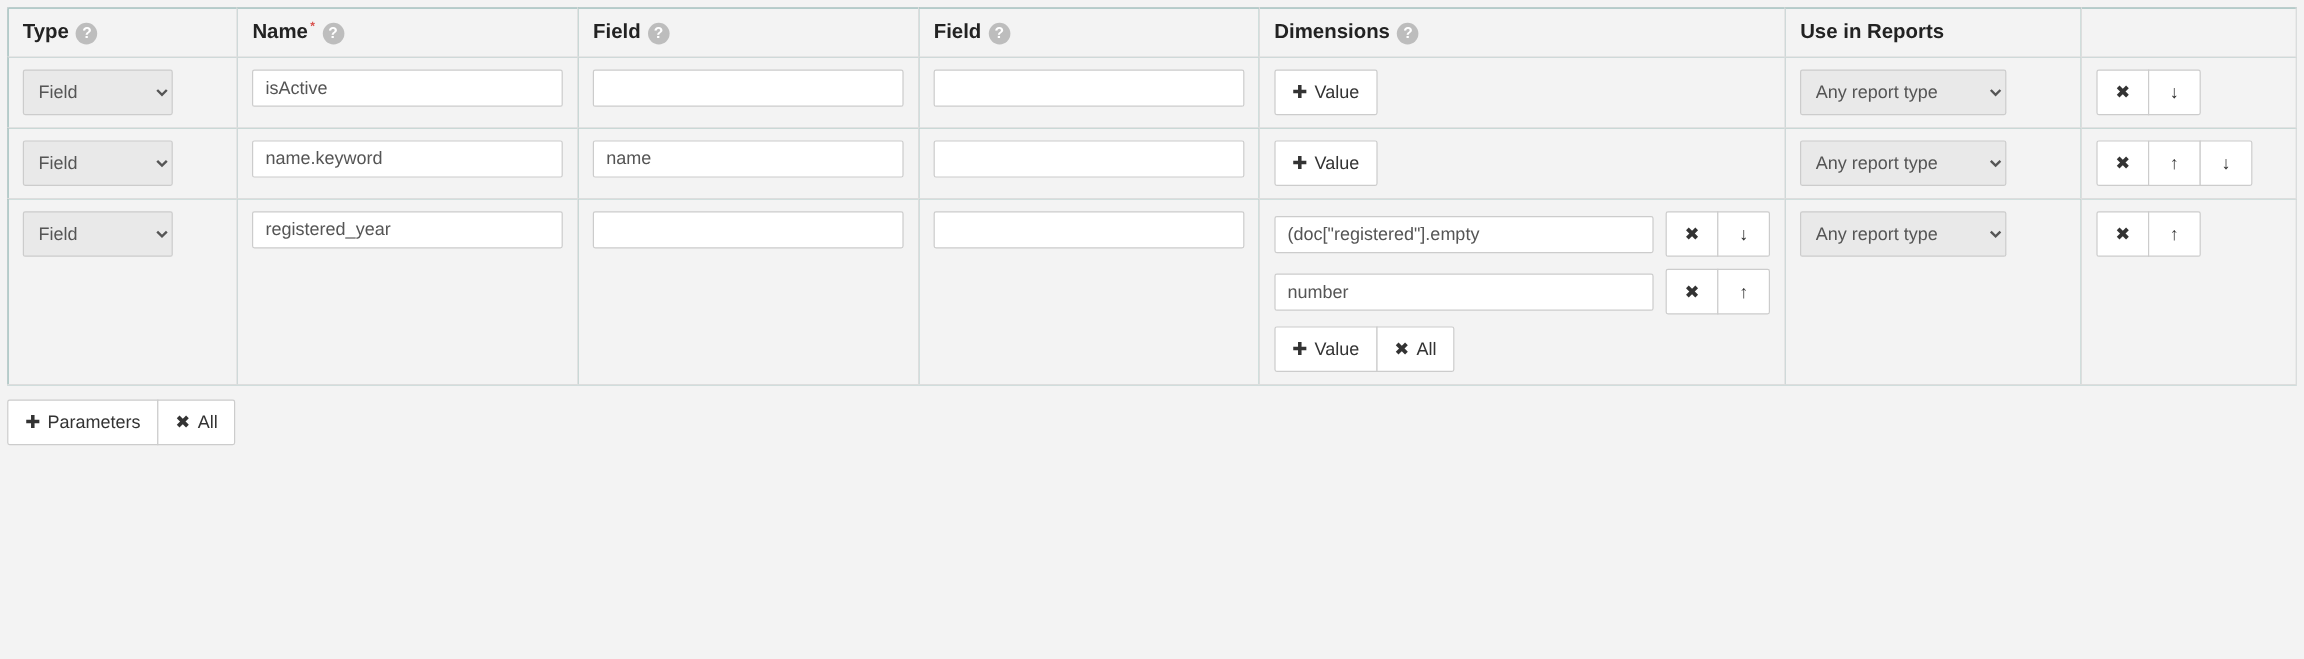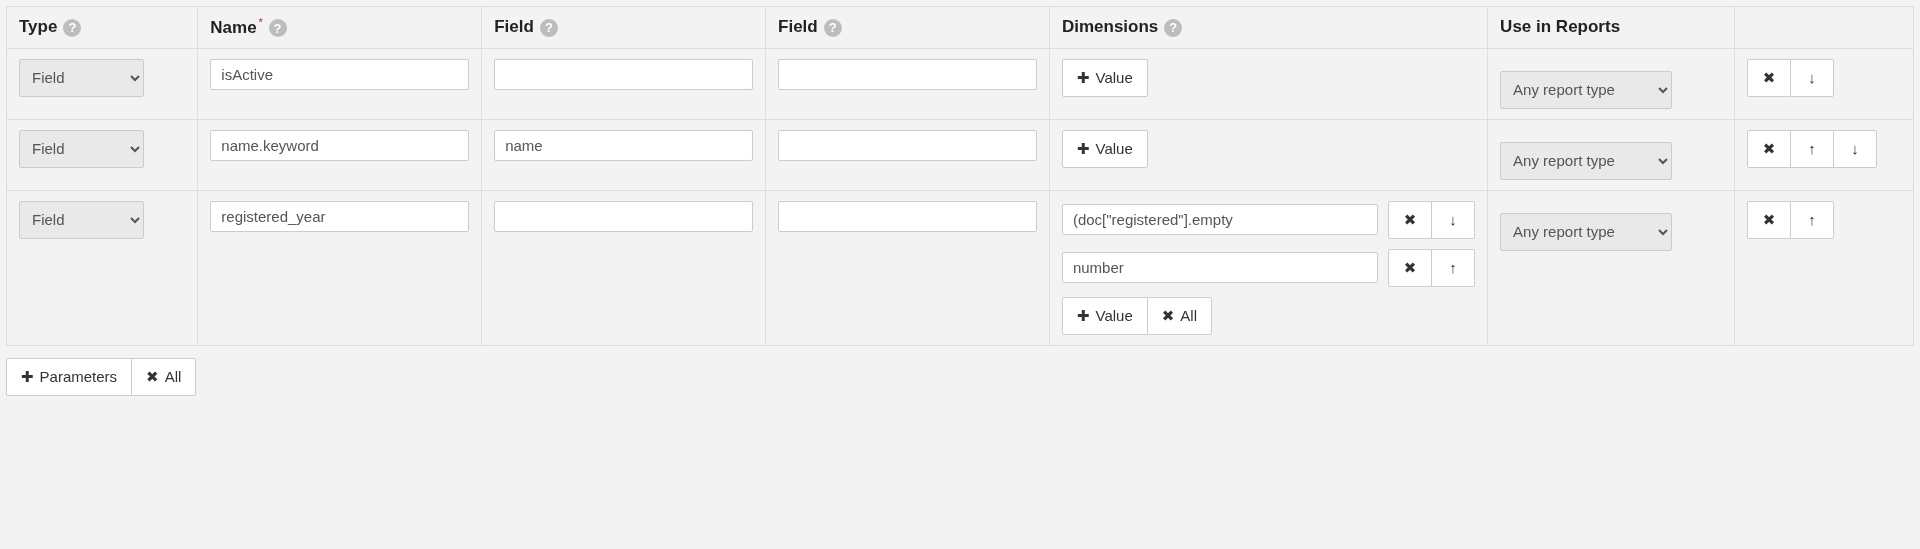--- a/index.html
+++ b/index.html
@@ -76,21 +76,20 @@
     height: 38px;
     padding: 6px 8px;
     border: 1px solid #ccc;
     background: #e9e9e9;
     font-size: 15px;
     color: #555;
     border-radius: 2px;
   }
   .form-select.reports {
     width: 172px;
-    margin-top: 12px;
   }
   .btn {
     display: inline-flex;
     align-items: center;
     justify-content: center;
     height: 38px;
     padding: 0 14px;
     border: 1px solid #ccc;
     background: #fff;
     color: #333;

